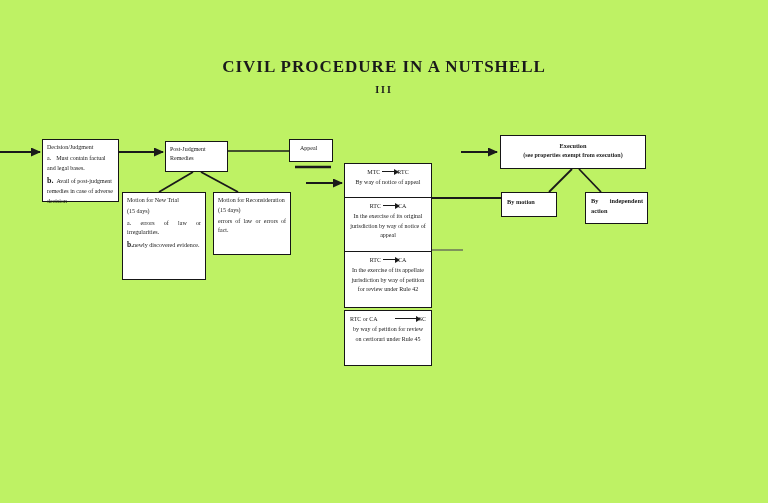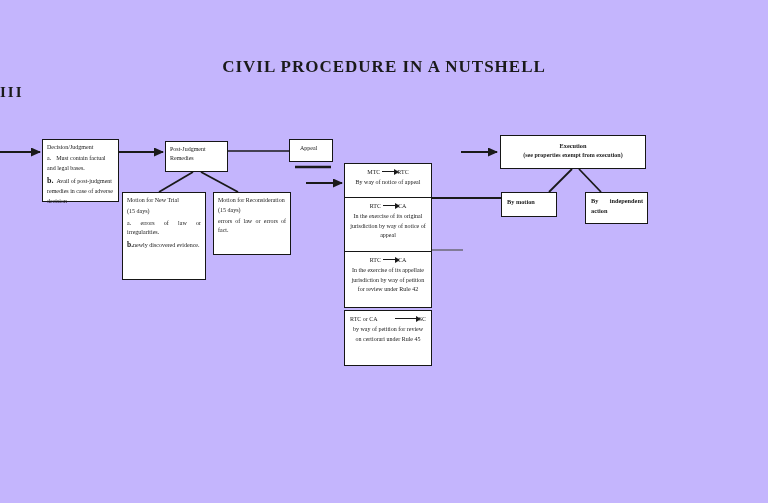--- a/index.html
+++ b/index.html
@@ -1,23 +1,23 @@
 <!DOCTYPE html>
 <html><head>
 <meta charset="utf-8">
 <style>
   * { margin:0; padding:0; box-sizing:border-box; }
   html,body { background:#ffffff; }
   body { font-family:"Liberation Serif","DejaVu Serif",serif; color:#1a1a1a; }
-  .page { position:relative; width:768px; height:503px; background:#c4b5fd; overflow:hidden; }
+  .page { position:relative; width:768px; height:503px; background:#bef264; overflow:hidden; }
 
   .title { position:absolute; left:0; top:57px; width:768px; text-align:center;
            font-size:17px; font-weight:bold; letter-spacing:1px; }
-  .title-num { position:absolute; left:0; top:84px; width:768px; 
-           font-size:15px; font-weight:bold; letter-spacing:2px; }
+  .title-num { position:absolute; left:0; top:84px; width:768px; text-align:center;
+           font-size:10px; font-weight:bold; letter-spacing:2px; }
 
   svg.overlay { position:absolute; left:0; top:0; z-index:0; pointer-events:none; }
 
   .box { position:absolute; border:1px solid #161616; background:#ffffff; z-index:1;
          font-size:6px; line-height:1.55; }
 
   .box-decision { left:42px; top:139px; width:77px; height:63px; padding:3px 4px; }
   .box-decision p { margin-bottom:2px; text-align:left; }
   .lbl-gap { display:inline-block; margin-right:5px; }
   .big-b { font-weight:bold; font-size:8px; margin-right:3px; }

